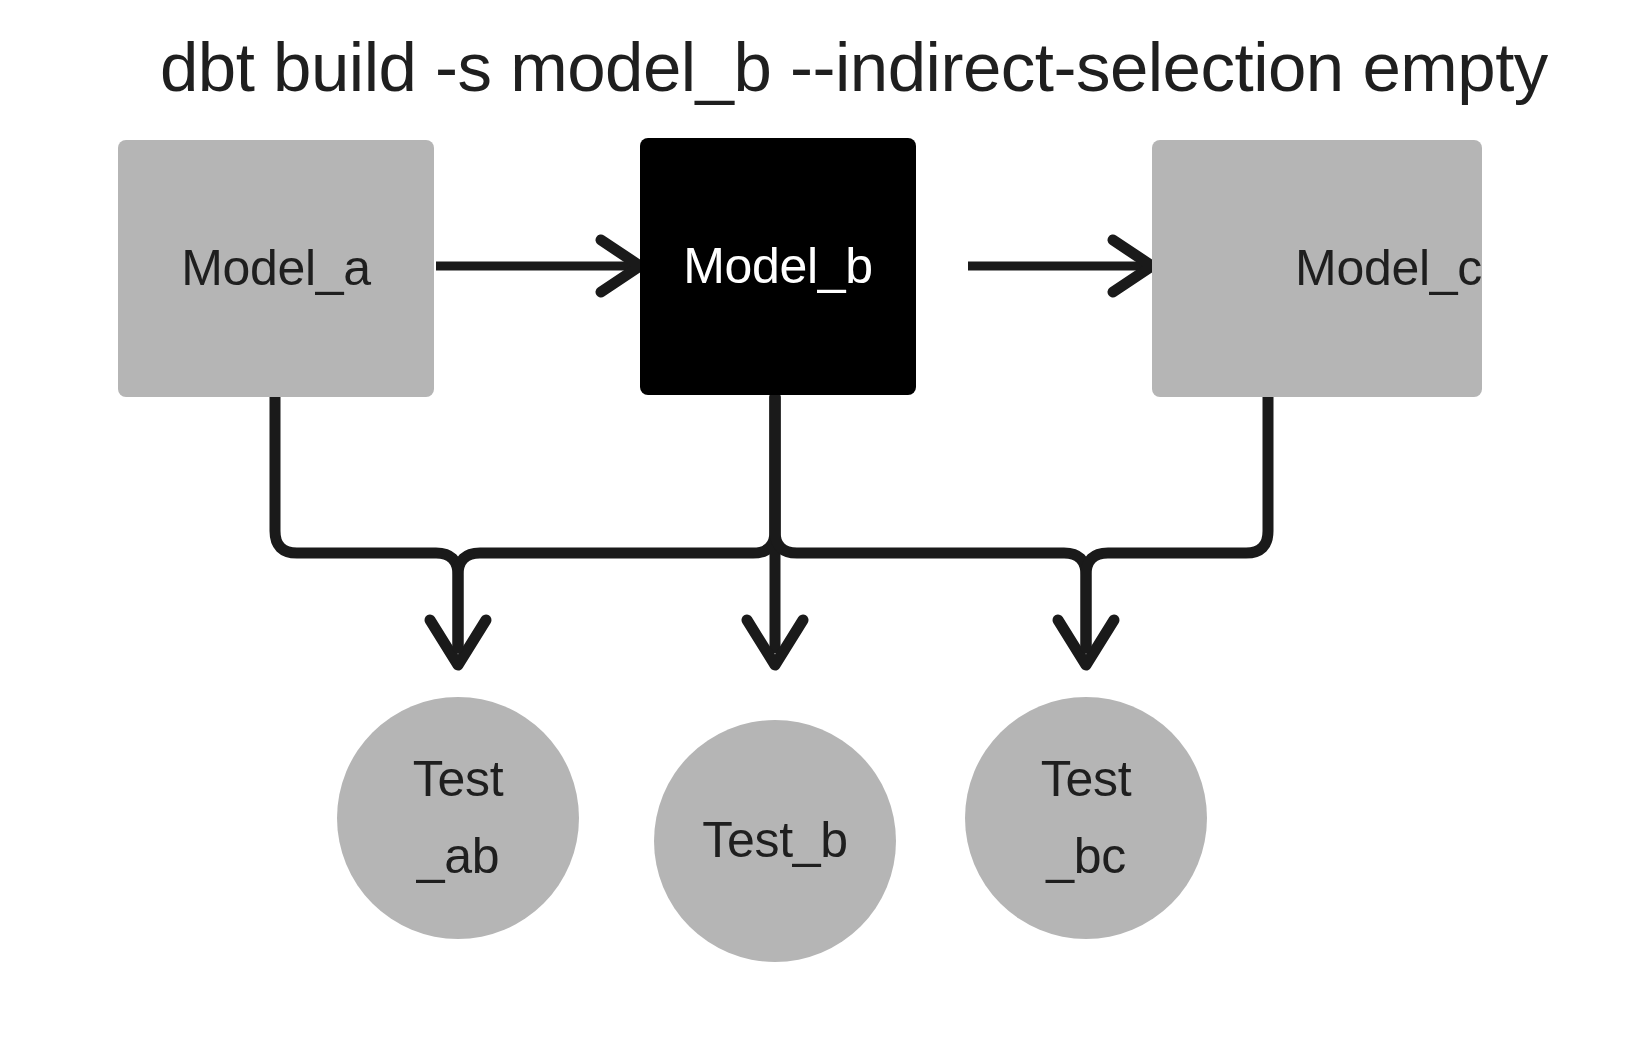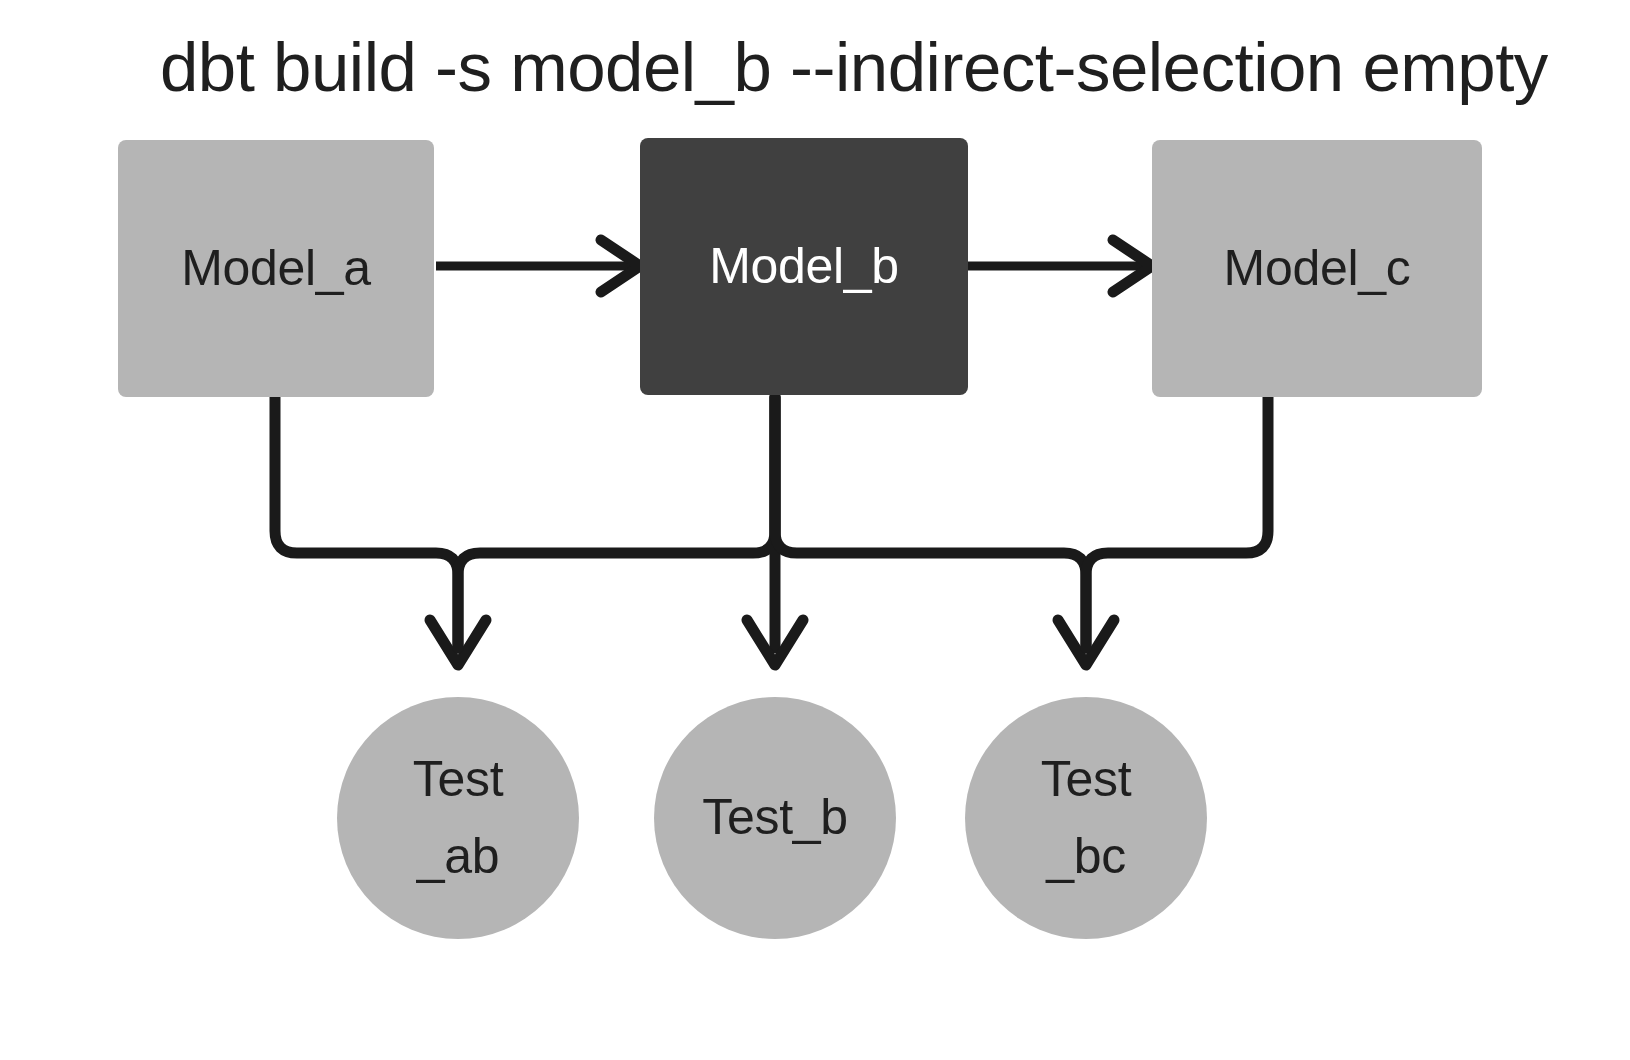--- a/index.html
+++ b/index.html
@@ -103,36 +103,36 @@
 
     <g>
       <path d="M 1268 397 L 1268 531 Q 1268 553 1246 553 L 1108 553 Q 1086 553 1086 575 L 1086 648" stroke="#1A1A1A" stroke-width="11" fill="none" stroke-linecap="round" stroke-linejoin="round"></path>
     </g>
   </svg>
 
   <div class="model-node" style="left:118px; top:140px; width:316px; height:257px; background:#B5B5B5; color:#1F1F1F;">
     <span class="node-label">Model_a</span>
   </div>
 
-  <div class="model-node" style="left:640px; top:138px; width:328px; height:257px; background:#404040; color:#FFFFFF;">
+  <div class="model-node" style="left:640px; top:138px; width:276px; height:257px; background:#000000; color:#FFFFFF;">
     <span class="node-label">Model_b</span>
   </div>
 
-  <div class="model-node" style="left:1152px; top:140px; width:330px; height:257px; background:#B5B5B5; color:#1F1F1F;">
+  <div class="model-node" style="left:1152px; top:140px; width:330px; height:257px; background:#B5B5B5; color:#1F1F1F;justify-content:flex-end;">
     <span class="node-label">Model_c</span>
   </div>
 
   <div class="test-node" style="left:337px; top:697px; width:242px; height:242px; background:#B5B5B5; color:#1F1F1F;">
     <span class="node-label">
       <span>Test</span><br>
       <span>_ab</span>
     </span>
   </div>
 
-  <div class="test-node" style="left:654px; top:697px; width:242px; height:242px; background:#B5B5B5; color:#1F1F1F;">
+  <div class="test-node" style="left:654px; top:720px; width:242px; height:242px; background:#B5B5B5; color:#1F1F1F;">
     <span class="node-label">Test_b</span>
   </div>
 
   <div class="test-node" style="left:965px; top:697px; width:242px; height:242px; background:#B5B5B5; color:#1F1F1F;">
     <span class="node-label">
       <span>Test</span><br>
       <span>_bc</span>
     </span>
   </div>
 

